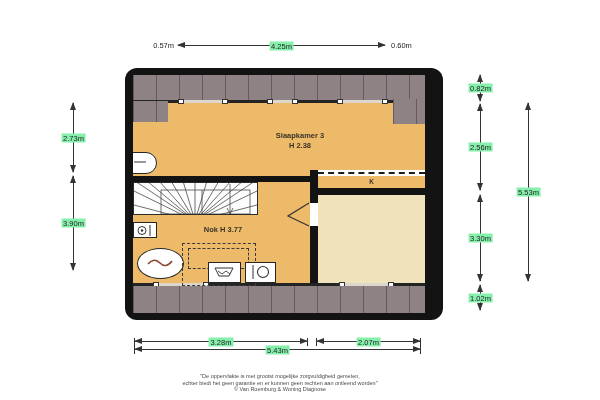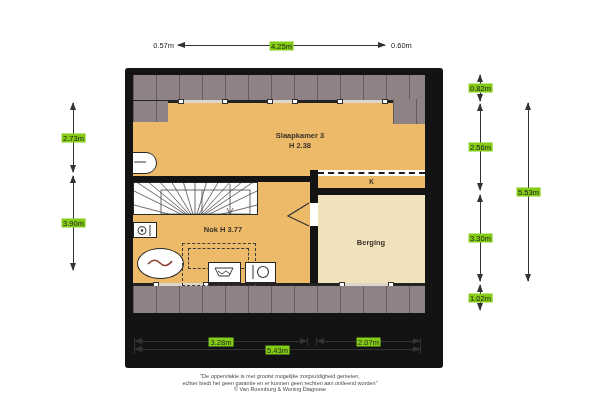--- a/index.html
+++ b/index.html
@@ -5,21 +5,21 @@
   html,body{margin:0;padding:0;background:#fff;}
   .stage{position:relative;width:600px;height:400px;background:#fff;overflow:hidden;
          font-family:"Liberation Sans",sans-serif;color:#222;}
   .abs{position:absolute;}
 
   
   .title{left:0;top:5;width:572px;text-align:center;font-size:9.5px;color:#1a1a1a;letter-spacing:.3px;}
   .footer{left:0;top:373px;width:560px;text-align:center;font-size:5.5px;line-height:6.6px;color:#4a4a4a;}
 
   
-  .plan{left:125px;top:68px;width:318px;height:300px;background:var(--wall,#121212);border-radius:3px;}
+  .plan{left:125px;top:68px;width:318px;height:252px;background:var(--wall,#121212);border-radius:12px;}
   .plan-inner{position:absolute;left:8px;top:7px;width:292px;height:238px;background:var(--room-fill,#ECBA69);overflow:hidden;}
 
   .hatch{background-color:var(--roof-fill,#8E8284);
          background-image:repeating-linear-gradient(90deg,rgba(35,28,31,.38) 0 1px,transparent 1px 23px);}
   .kneeline{background:#242424;}
   .winseg{background:#ddd6cc;}
   .winsq{background:#fff;border:1px solid #333;box-sizing:border-box;}
   .wall{background:var(--wall,#121212);}
 
   .berging{background:var(--berging-fill,#F0E2BB);}
@@ -31,21 +31,21 @@
   .klabel{font-size:6.5px;font-weight:700;color:#3b3329;text-align:center;}
 
   
   .fixture{background:#fff;border:1.5px solid #262626;box-sizing:border-box;}
   .dashedbox{border:1.5px dashed #3a3a3a;box-sizing:border-box;background:transparent;}
   .stairs{background:#fdfdfd;border:1px solid #2a2a2a;box-sizing:border-box;}
 
   
   .hseg{height:1px;background:#333;}
   .vseg{width:1px;background:#333;}
-  .dimlabel{position:absolute;background:#84cc16;padding:0 2px;font-size:7.5px;color:#1e1e1e;white-space:nowrap;}
+  .dimlabel{position:absolute;background:#86efac;padding:0 2px;font-size:7.5px;color:#1e1e1e;white-space:nowrap;}
   .hseg .dimlabel{left:50%;top:50%;transform:translate(-50%,-50%);}
   .vseg .dimlabel{left:50%;top:50%;transform:translate(-50%,-50%);}
   .dimtext{font-size:7.5px;color:#1e1e1e;white-space:nowrap;}
   .arr{position:absolute;width:0;height:0;}
   .arr-l{left:-1px;top:-3px;border-top:3px solid transparent;border-bottom:3px solid transparent;border-right:8px solid #333;}
   .arr-r{right:-1px;top:-3px;border-top:3px solid transparent;border-bottom:3px solid transparent;border-left:8px solid #333;}
   .arr-u{top:-1px;left:-3px;border-left:3px solid transparent;border-right:3px solid transparent;border-bottom:8px solid #333;}
   .arr-d{bottom:-1px;left:-3px;border-left:3px solid transparent;border-right:3px solid transparent;border-top:8px solid #333;}
   .ticked::before,.ticked::after{content:"";position:absolute;width:1px;height:8px;background:#333;top:-3.5px;}
   .ticked::before{left:-1px;} .ticked::after{right:-1px;}
@@ -83,21 +83,20 @@
       <div class="abs wall" style="left:0;top:101px;width:185px;height:6px;"></div>
       <div class="abs wall" style="left:177px;top:95px;width:8px;height:118px;"></div>
       <div class="abs wall" style="left:185px;top:113px;width:107px;height:7px;"></div>
 
       <div class="abs kdash" style="left:185px;top:95px;width:107px;height:6px;">
           <div class="dl"></div>
         </div>
       <div class="abs klabel" style="left:185px;top:103px;width:107px;">K</div>
 
       <div class="abs berging" style="left:185px;top:120px;width:107px;height:88px;"></div>
-      <div class="abs rlabel" style="left:178px;top:163px;width:120px;">Berging</div>
 
       <div class="abs stairs" style="left:0;top:107px;width:125px;height:33px;">
         <svg width="123" height="31" viewBox="0 0 123 31">
           <g stroke="#4a4a4a" stroke-width="0.8" fill="none">
             <path d="M61 38 L1 -2 M61 38 L13 -2 M61 38 L25 -2 M61 38 L37 -2 M61 38 L49 -2 M61 38 L61 -2 M61 38 L73 -2 M61 38 L85 -2 M61 38 L97 -2 M61 38 L109 -2 M61 38 L121 -2 M61 38 L0 8 M61 38 L0 22 M61 38 L123 8 M61 38 L123 22"></path>
             <rect x="27" y="7" width="89" height="24"></rect>
             <path d="M68 7 V31 M96 1 V31 M93 25 L96 31 L99 25"></path>
           </g>
         </svg>
       </div>

